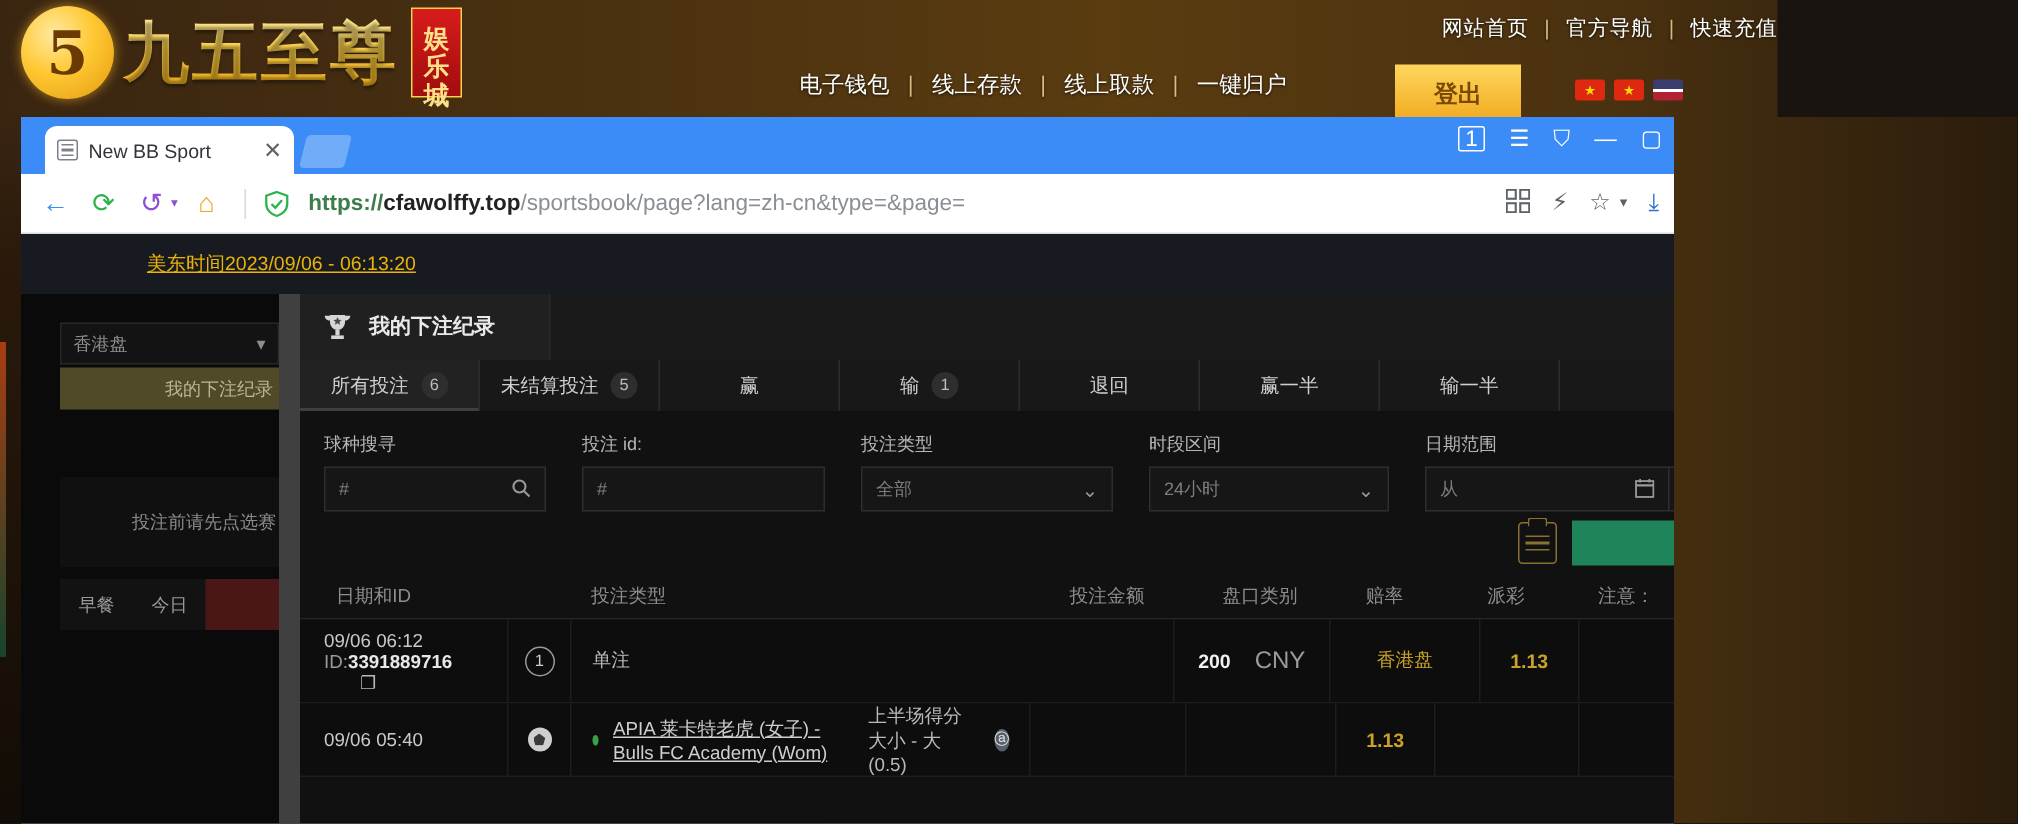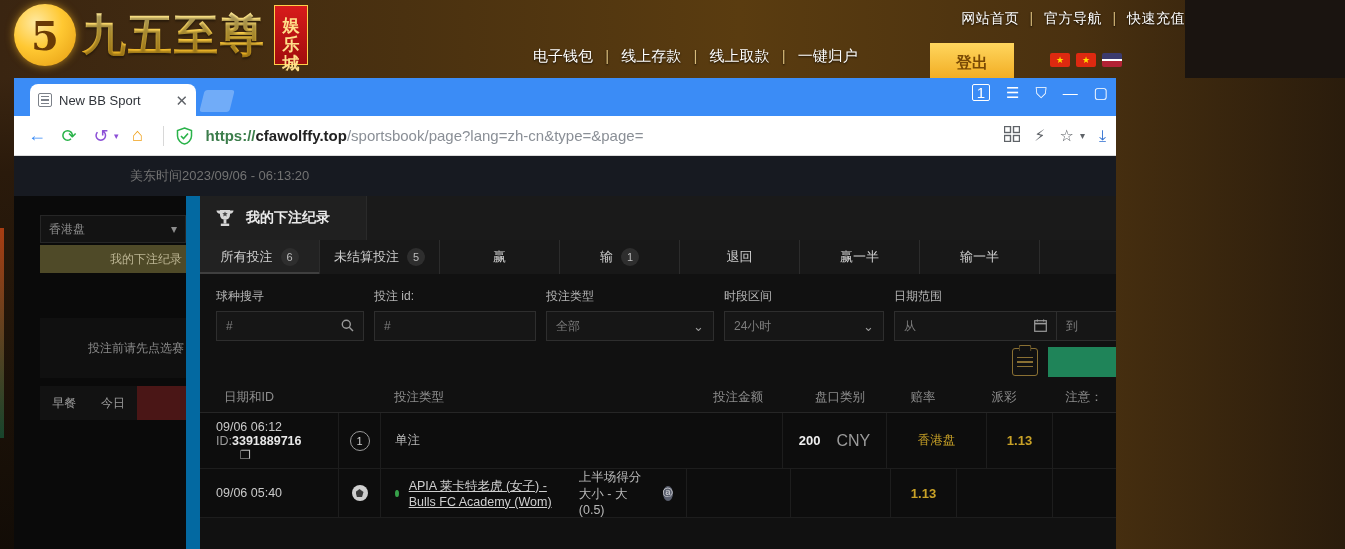--- a/index.html
+++ b/index.html
@@ -144,24 +144,24 @@
   .nav-right { display: flex; align-items: center; gap: 14px; color: #5f6368; }
   .nav-right .item { font-size: 16px; cursor: pointer; line-height:1; }
   .nav-right .dl { color: #2f6fd0; }
 
   
   .page {
     position: relative; height: 393px; background: #0c0c0c; overflow: hidden;
   }
   .page-topbar {
     height: 40px; background: #171a21;
-    display: flex; align-items: center; padding-left: 116px;
-    color: #737373; font-size: 13px;
-  }
-  .page-body { position: relative; height: 353px; background: #0369a1; }
+    display: flex; align-items: center; padding-left: 84px;
+    color: #eab308; font-size: 13px; text-decoration: underline;
+  }
+  .page-body { position: relative; height: 353px; background: #404040; }
 
   
   .sb-side {
     position: absolute; left: 0; top: 0; width: 172px; height: 353px;
     background: #0a0a0a;
   }
   .sb-row { position:absolute; left:26px; width: 146px; }
   .sb-select {
     top: 19px; height: 28px; background: #131313; border: 1px solid #262626;
     display:flex; align-items:center; justify-content:space-between; padding:0 8px;
@@ -210,21 +210,21 @@
     content:''; position:absolute; left:0; right:0; bottom:0; height:2px; background:#3f3f3f;
   }
   .filtertab .badge {
     min-width: 18px; height: 18px; border-radius: 50%;
     background: #2e2e2e; color: #bdbdbd; font-size: 11px;
     display: flex; align-items: center; justify-content: center;
   }
   .filtertab.tail { flex: 1; border-right: none; }
 
   .filterform {
-    display: flex; align-items: flex-end; gap: 10px;
+    display: flex; align-items: flex-end; gap: 24px;
     padding: 14px 0 0 16px; background: #111;
   }
   .field { display: flex; flex-direction: column; gap: 6px; }
   .field label { font-size: 12px; color: #b6b6b6; }
   .ctl {
     height: 30px; background: #161616; border: 1px solid #2e2e2e;
     display: flex; align-items: center; padding: 0 9px; gap: 6px;
     color: #7d7d7d; font-size: 12px;
   }
   .ctl.search { width: 148px; justify-content: space-between; }

